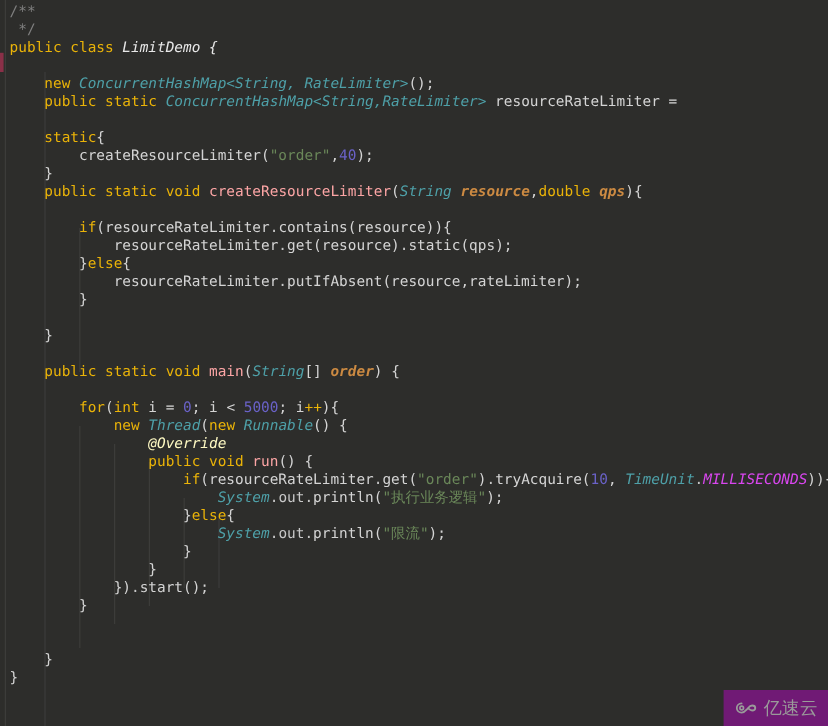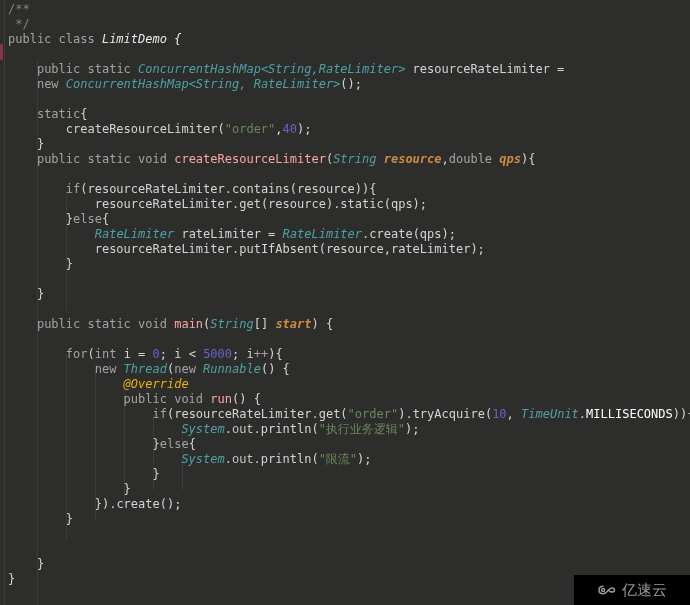--- a/index.html
+++ b/index.html
@@ -31,32 +31,32 @@
     white-space: pre;
     font-size: 12px;
     letter-spacing: 0px;
     padding-left: 8px;
     box-sizing: border-box;
   }
   .tok { white-space: pre; }
 
   
   .t-comment  { color: #808080; }
-  .t-kw       { color: #a3a3a3; text-align: center; }
+  .t-kw       { color: #eab308; text-align: center; }
   .t-type     { color: #4ea0a8; font-style: italic; }
   .t-class    { color: #e8e8e8; font-style: italic; }
   .t-method   { color: #fca5a5; }
-  .t-field    { color: #c8c8c8; font-family: Liberation Mono, monospace; }
+  .t-field    { color: #c8c8c8; }
   .t-param    { color: #cc8a42; font-style: italic; font-weight: bold; }
   .t-str      { color: #6a8759; }
   .t-num      { color: #6a62c8; }
-  .t-anno     { color: #eab308; font-style: italic; }
+  .t-anno     { color: #fef9c3; font-style: italic; }
   .t-plain    { color: #d4d4d4; }
   .t-punct    { color: #c8c8c8; }
-  .t-static   { color: #ffffff; }
+  .t-static   { color: #d946ef; font-style: italic; }
 
   
   .indent-guides {
     position: absolute;
     left: 0; top: 0;
     width: 690px; height: 605px;
     pointer-events: none;
   }
   .guide {
     position: absolute;
@@ -80,23 +80,23 @@
     width: 3px;
     height: 16px;
     background: #8a3048;
   }
 
   
   #watermark {
     position: absolute;
     right: 0;
     bottom: 0;
-    width: 116px;
+    width: 87px;
     height: 30px;
-    background: #000000;
+    background: #701a75;
     display: flex;
     align-items: center;
     justify-content: center;
     gap: 3px;
   }
   #watermark .wm-text {
     color: #9a9a9a;
     font-family: "DejaVu Sans", "Liberation Sans", sans-serif;
     font-size: 15px;
     letter-spacing: 0px;
@@ -120,50 +120,49 @@
       <div class="guide" style="left: 124px; top: 385px; height: 120px; background: rgb(60, 60, 58);"></div>
       <div class="guide" style="left: 153px; top: 415px; height: 75px; background: rgb(60, 60, 58);"></div>
       <div class="guide" style="left: 182px; top: 430px; height: 60px; background: rgb(60, 60, 58);"></div>
     </div>
 
   <div id="code-surface">
       <div class="code-line"><span class="tok t-comment">/**</span></div>
       <div class="code-line"><span class="tok t-comment"> */</span></div>
       <div class="code-line"><span class="tok t-kw">public class </span><span class="tok t-class">LimitDemo {</span></div>
       <div class="code-line"><span class="tok t-plain"></span></div>
+      <div class="code-line"><span class="tok t-plain">    </span><span class="tok t-kw">new </span><span class="tok t-type">ConcurrentHashMap&lt;String, RateLimiter&gt;</span><span class="tok t-plain">();</span></div>
       <div class="code-line"><span class="tok t-plain">    </span><span class="tok t-kw">public static </span><span class="tok t-type">ConcurrentHashMap&lt;String,RateLimiter&gt;</span><span class="tok t-plain"> resourceRateLimiter =</span></div>
-      <div class="code-line"><span class="tok t-plain">    </span><span class="tok t-kw">new </span><span class="tok t-type">ConcurrentHashMap&lt;String, RateLimiter&gt;</span><span class="tok t-plain">();</span></div>
       <div class="code-line"><span class="tok t-plain"></span></div>
       <div class="code-line"><span class="tok t-plain">    </span><span class="tok t-kw">static</span><span class="tok t-plain">{</span></div>
       <div class="code-line"><span class="tok t-plain">        createResourceLimiter(</span><span class="tok t-str">"order"</span><span class="tok t-plain">,</span><span class="tok t-num">40</span><span class="tok t-plain">);</span></div>
       <div class="code-line"><span class="tok t-plain">    }</span></div>
       <div class="code-line"><span class="tok t-plain">    </span><span class="tok t-kw">public static </span><span class="tok t-kw">void </span><span class="tok t-method">createResourceLimiter</span><span class="tok t-plain">(</span><span class="tok t-type">String </span><span class="tok t-param">resource</span><span class="tok t-plain">,</span><span class="tok t-kw">double </span><span class="tok t-param">qps</span><span class="tok t-plain">){</span></div>
       <div class="code-line"><span class="tok t-plain"></span></div>
       <div class="code-line"><span class="tok t-plain">        </span><span class="tok t-kw">if</span><span class="tok t-plain">(resourceRateLimiter</span><span class="tok t-punct">.</span><span class="tok t-plain">contains(resource)){</span></div>
       <div class="code-line"><span class="tok t-plain">            resourceRateLimiter</span><span class="tok t-punct">.</span><span class="tok t-plain">get(resource)</span><span class="tok t-punct">.</span><span class="tok t-plain">static(qps);</span></div>
       <div class="code-line"><span class="tok t-plain">        }</span><span class="tok t-kw">else</span><span class="tok t-plain">{</span></div>
-      <div class="code-line"><span class="tok t-plain">            </span><span class="tok t-type">RateLimiter</span><span class="tok t-plain"> rateLimiter = </span><span class="tok t-type">RateLimiter</span><span class="tok t-punct">.</span><span class="tok t-plain">create(qps);</span></div>
       <div class="code-line"><span class="tok t-plain">            resourceRateLimiter</span><span class="tok t-punct">.</span><span class="tok t-plain">putIfAbsent(resource,rateLimiter);</span></div>
       <div class="code-line"><span class="tok t-plain">        }</span></div>
       <div class="code-line"><span class="tok t-plain"></span></div>
       <div class="code-line"><span class="tok t-plain">    }</span></div>
       <div class="code-line"><span class="tok t-plain"></span></div>
-      <div class="code-line"><span class="tok t-plain">    </span><span class="tok t-kw">public static </span><span class="tok t-kw">void </span><span class="tok t-method">main</span><span class="tok t-plain">(</span><span class="tok t-type">String</span><span class="tok t-plain">[] </span><span class="tok t-param">start</span><span class="tok t-plain">) {</span></div>
+      <div class="code-line"><span class="tok t-plain">    </span><span class="tok t-kw">public static </span><span class="tok t-kw">void </span><span class="tok t-method">main</span><span class="tok t-plain">(</span><span class="tok t-type">String</span><span class="tok t-plain">[] </span><span class="tok t-param">order</span><span class="tok t-plain">) {</span></div>
       <div class="code-line"><span class="tok t-plain"></span></div>
       <div class="code-line"><span class="tok t-plain">        </span><span class="tok t-kw">for</span><span class="tok t-plain">(</span><span class="tok t-kw">int</span><span class="tok t-plain"> i = </span><span class="tok t-num">0</span><span class="tok t-plain">; i &lt; </span><span class="tok t-num">5000</span><span class="tok t-plain">; i</span><span class="tok t-kw">++</span><span class="tok t-plain">){</span></div>
       <div class="code-line"><span class="tok t-plain">            </span><span class="tok t-kw">new </span><span class="tok t-type">Thread</span><span class="tok t-plain">(</span><span class="tok t-kw">new </span><span class="tok t-type">Runnable</span><span class="tok t-plain">() {</span></div>
       <div class="code-line"><span class="tok t-plain">                </span><span class="tok t-anno">@Override</span></div>
       <div class="code-line"><span class="tok t-plain">                </span><span class="tok t-kw">public </span><span class="tok t-kw">void </span><span class="tok t-method">run</span><span class="tok t-plain">() {</span></div>
       <div class="code-line"><span class="tok t-plain">                    </span><span class="tok t-kw">if</span><span class="tok t-plain">(resourceRateLimiter</span><span class="tok t-punct">.</span><span class="tok t-plain">get(</span><span class="tok t-str">"order"</span><span class="tok t-plain">)</span><span class="tok t-punct">.</span><span class="tok t-plain">tryAcquire(</span><span class="tok t-num">10</span><span class="tok t-plain">, </span><span class="tok t-type">TimeUnit</span><span class="tok t-punct">.</span><span class="tok t-static">MILLISECONDS</span><span class="tok t-plain">)){</span></div>
       <div class="code-line"><span class="tok t-plain">                        </span><span class="tok t-type">System</span><span class="tok t-punct">.</span><span class="tok t-field">out</span><span class="tok t-punct">.</span><span class="tok t-plain">println(</span><span class="tok t-str">"执行业务逻辑"</span><span class="tok t-plain">);</span></div>
       <div class="code-line"><span class="tok t-plain">                    }</span><span class="tok t-kw">else</span><span class="tok t-plain">{</span></div>
       <div class="code-line"><span class="tok t-plain">                        </span><span class="tok t-type">System</span><span class="tok t-punct">.</span><span class="tok t-field">out</span><span class="tok t-punct">.</span><span class="tok t-plain">println(</span><span class="tok t-str">"限流"</span><span class="tok t-plain">);</span></div>
       <div class="code-line"><span class="tok t-plain">                    }</span></div>
       <div class="code-line"><span class="tok t-plain">                }</span></div>
-      <div class="code-line"><span class="tok t-plain">            })</span><span class="tok t-punct">.</span><span class="tok t-plain">create();</span></div>
+      <div class="code-line"><span class="tok t-plain">            })</span><span class="tok t-punct">.</span><span class="tok t-plain">start();</span></div>
       <div class="code-line"><span class="tok t-plain">        }</span></div>
       <div class="code-line"><span class="tok t-plain"></span></div>
       <div class="code-line"><span class="tok t-plain"></span></div>
       <div class="code-line"><span class="tok t-plain">    }</span></div>
       <div class="code-line"><span class="tok t-plain">}</span></div>
     </div>
 
   <div id="watermark">
     <span>
       <svg width="22" height="14" viewBox="0 0 22 14" aria-hidden="true">

